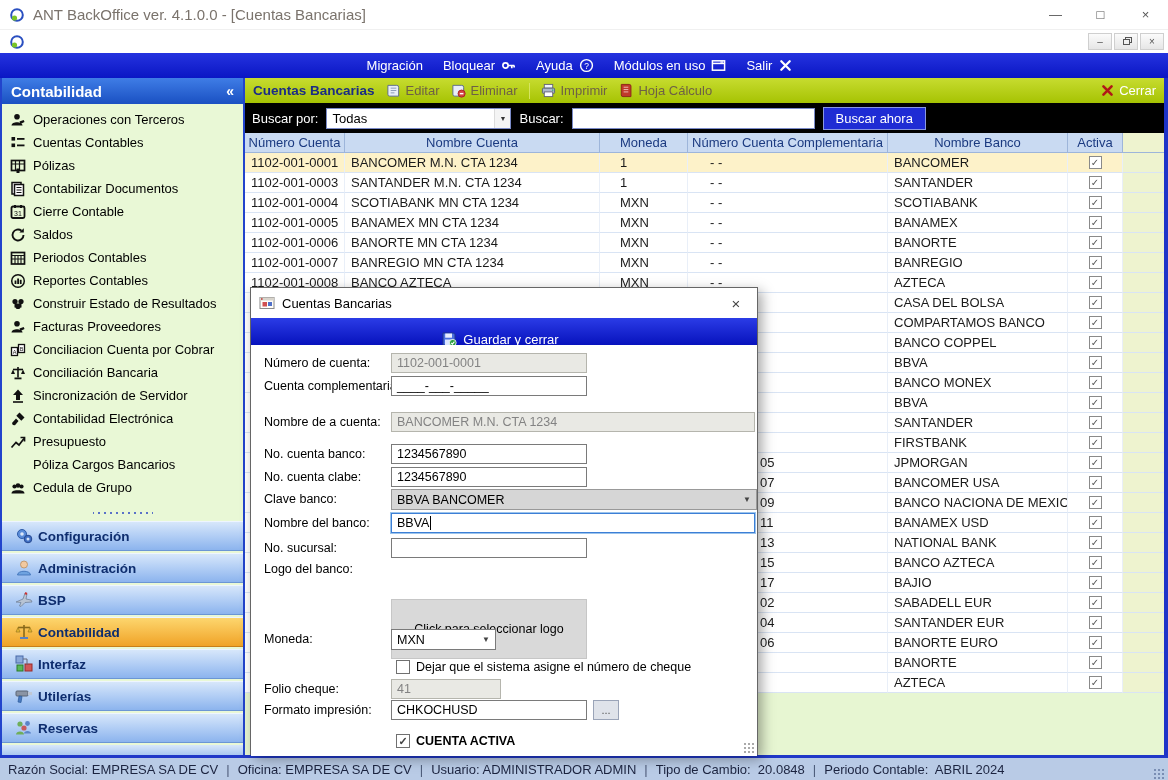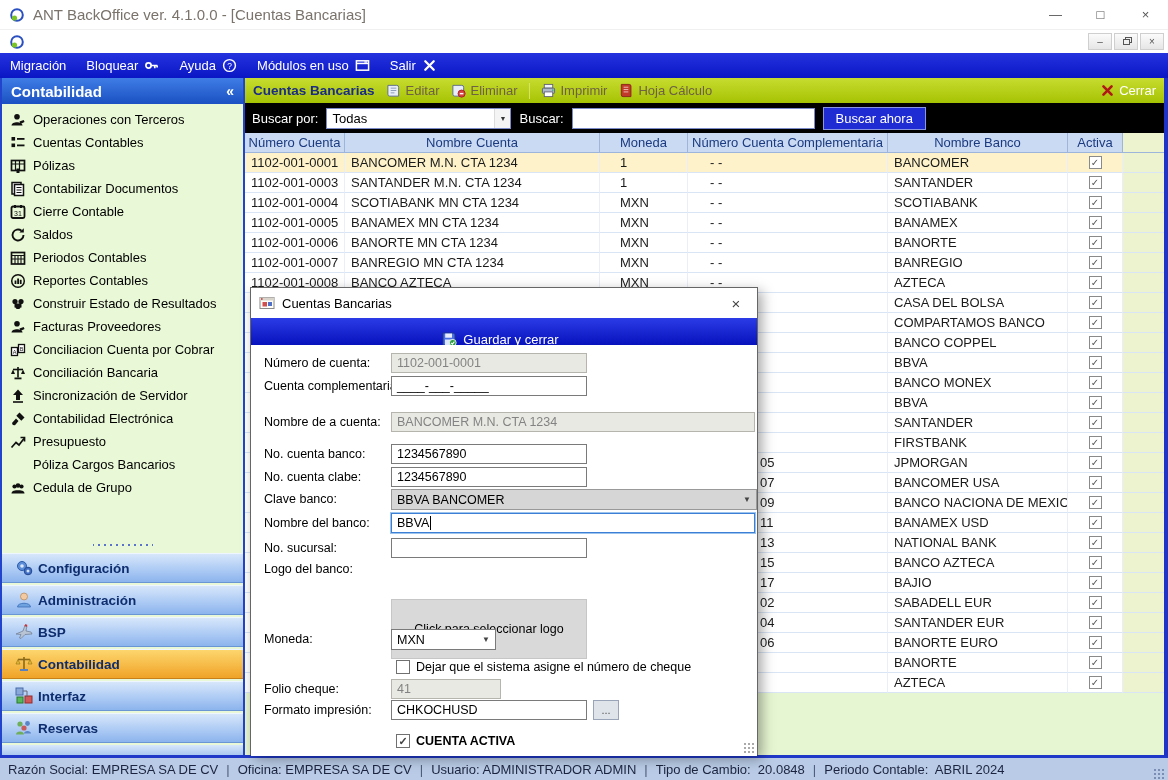--- a/index.html
+++ b/index.html
@@ -17,21 +17,21 @@
   
   .mdibar{height:23px;background:#fff;display:flex;align-items:center;}
   .mdibar .ic{margin-left:9px;display:flex;}
   .mdi-controls{margin-left:auto;margin-right:4px;display:flex;gap:2px;}
   .mdi-btn{width:24px;height:17px;background:linear-gradient(#fbfbfb,#e6e6e6);border:1px solid #cfcfcf;
     color:#555;font-size:10px;display:flex;align-items:center;justify-content:center;}
   .restore-glyph{width:7px;height:6px;border:1px solid #555;box-shadow:2px -2px 0 -1px #f0f0f0,2px -2px #555;}
 
   
   .menubar{height:25px;background:linear-gradient(#2533df,#0a16c4);display:flex;align-items:center;
-    justify-content:flex-start;padding-right:8px;}
+    justify-content:center;padding-right:8px;}
   .menu-items{display:flex;height:100%;}
   .menu-item{display:flex;align-items:center;gap:6px;color:#fff;font-size:13px;padding:0 10px;height:100%;}
   .menu-item .ic{display:flex;}
 
   
   .body{display:flex;height:677px;}
 
   
   .sidebar{width:245px;display:flex;flex-direction:column;background:#e9f8d6;
     border-left:2px solid #2244cc;border-right:2px solid #2244cc;}
@@ -480,20 +480,30 @@
                 <rect x="3" y="11" width="6" height="6" fill="#58b858" stroke="#2a7a2a"></rect>
                 <rect x="11" y="10" width="7" height="7" fill="#d05858" stroke="#9a2a2a"></rect>
                 <path d="M9 5h4v6" fill="none" stroke="#667"></path>
               </svg>
             </span>
             <span>Interfaz</span>
           </div>
           <div class="section">
             <span class="ic">
               <svg width="20" height="20" viewBox="0 0 20 20">
+                <rect x="2" y="5" width="12" height="5" rx="1" fill="#8a94a4" stroke="#5a6474"></rect>
+                <rect x="14" y="6" width="4" height="3" fill="#c0c8d4"></rect>
+                <path d="M5 10l-1 6 3 .5 1-6z" fill="#4a7ac0" stroke="#2a5a9a" stroke-width="0.7"></path>
+              </svg>
+            </span>
+            <span>Utilerías</span>
+          </div>
+          <div class="section">
+            <span class="ic">
+              <svg width="20" height="20" viewBox="0 0 20 20">
                 <circle cx="6" cy="6" r="2.6" fill="#6fae5a"></circle>
                 <circle cx="13.5" cy="5.5" r="2.4" fill="#5a84c8"></circle>
                 <circle cx="10" cy="10" r="2.6" fill="#c85a5a"></circle>
                 <path d="M2 16.5c0-4 8-4 8 0z" fill="#6fae5a"></path>
                 <path d="M10 15.5c0-3.5 7-3.5 7 0z" fill="#5a84c8"></path>
               </svg>
             </span>
             <span>Reservas</span>
           </div>
         </div>

